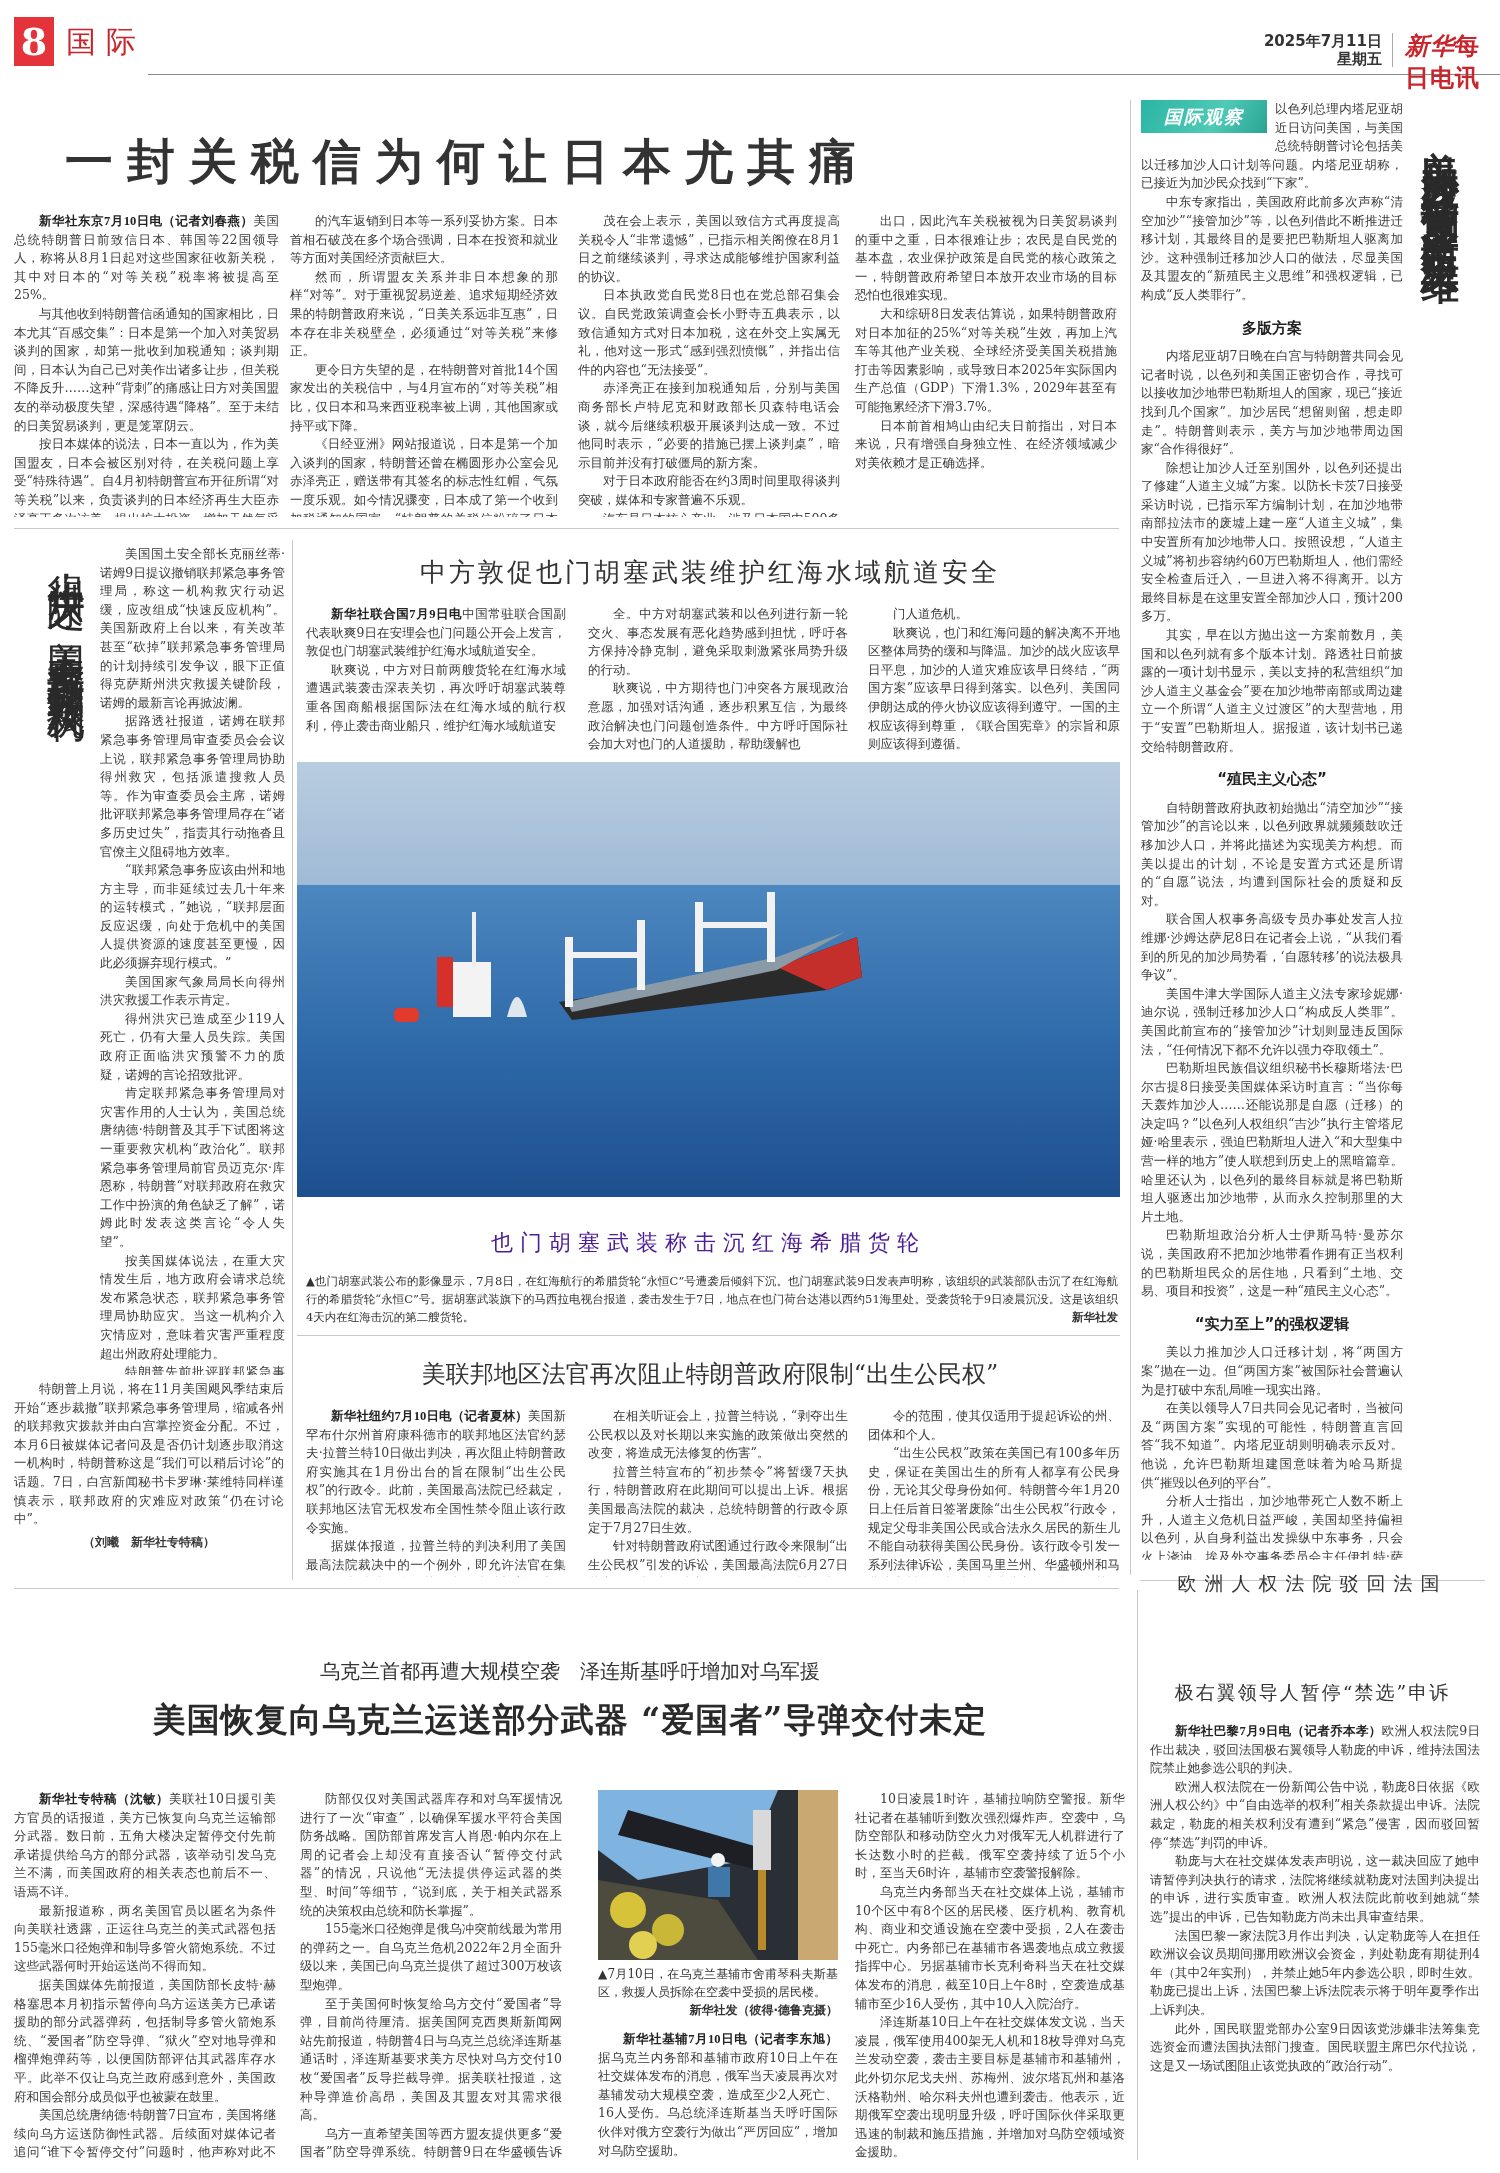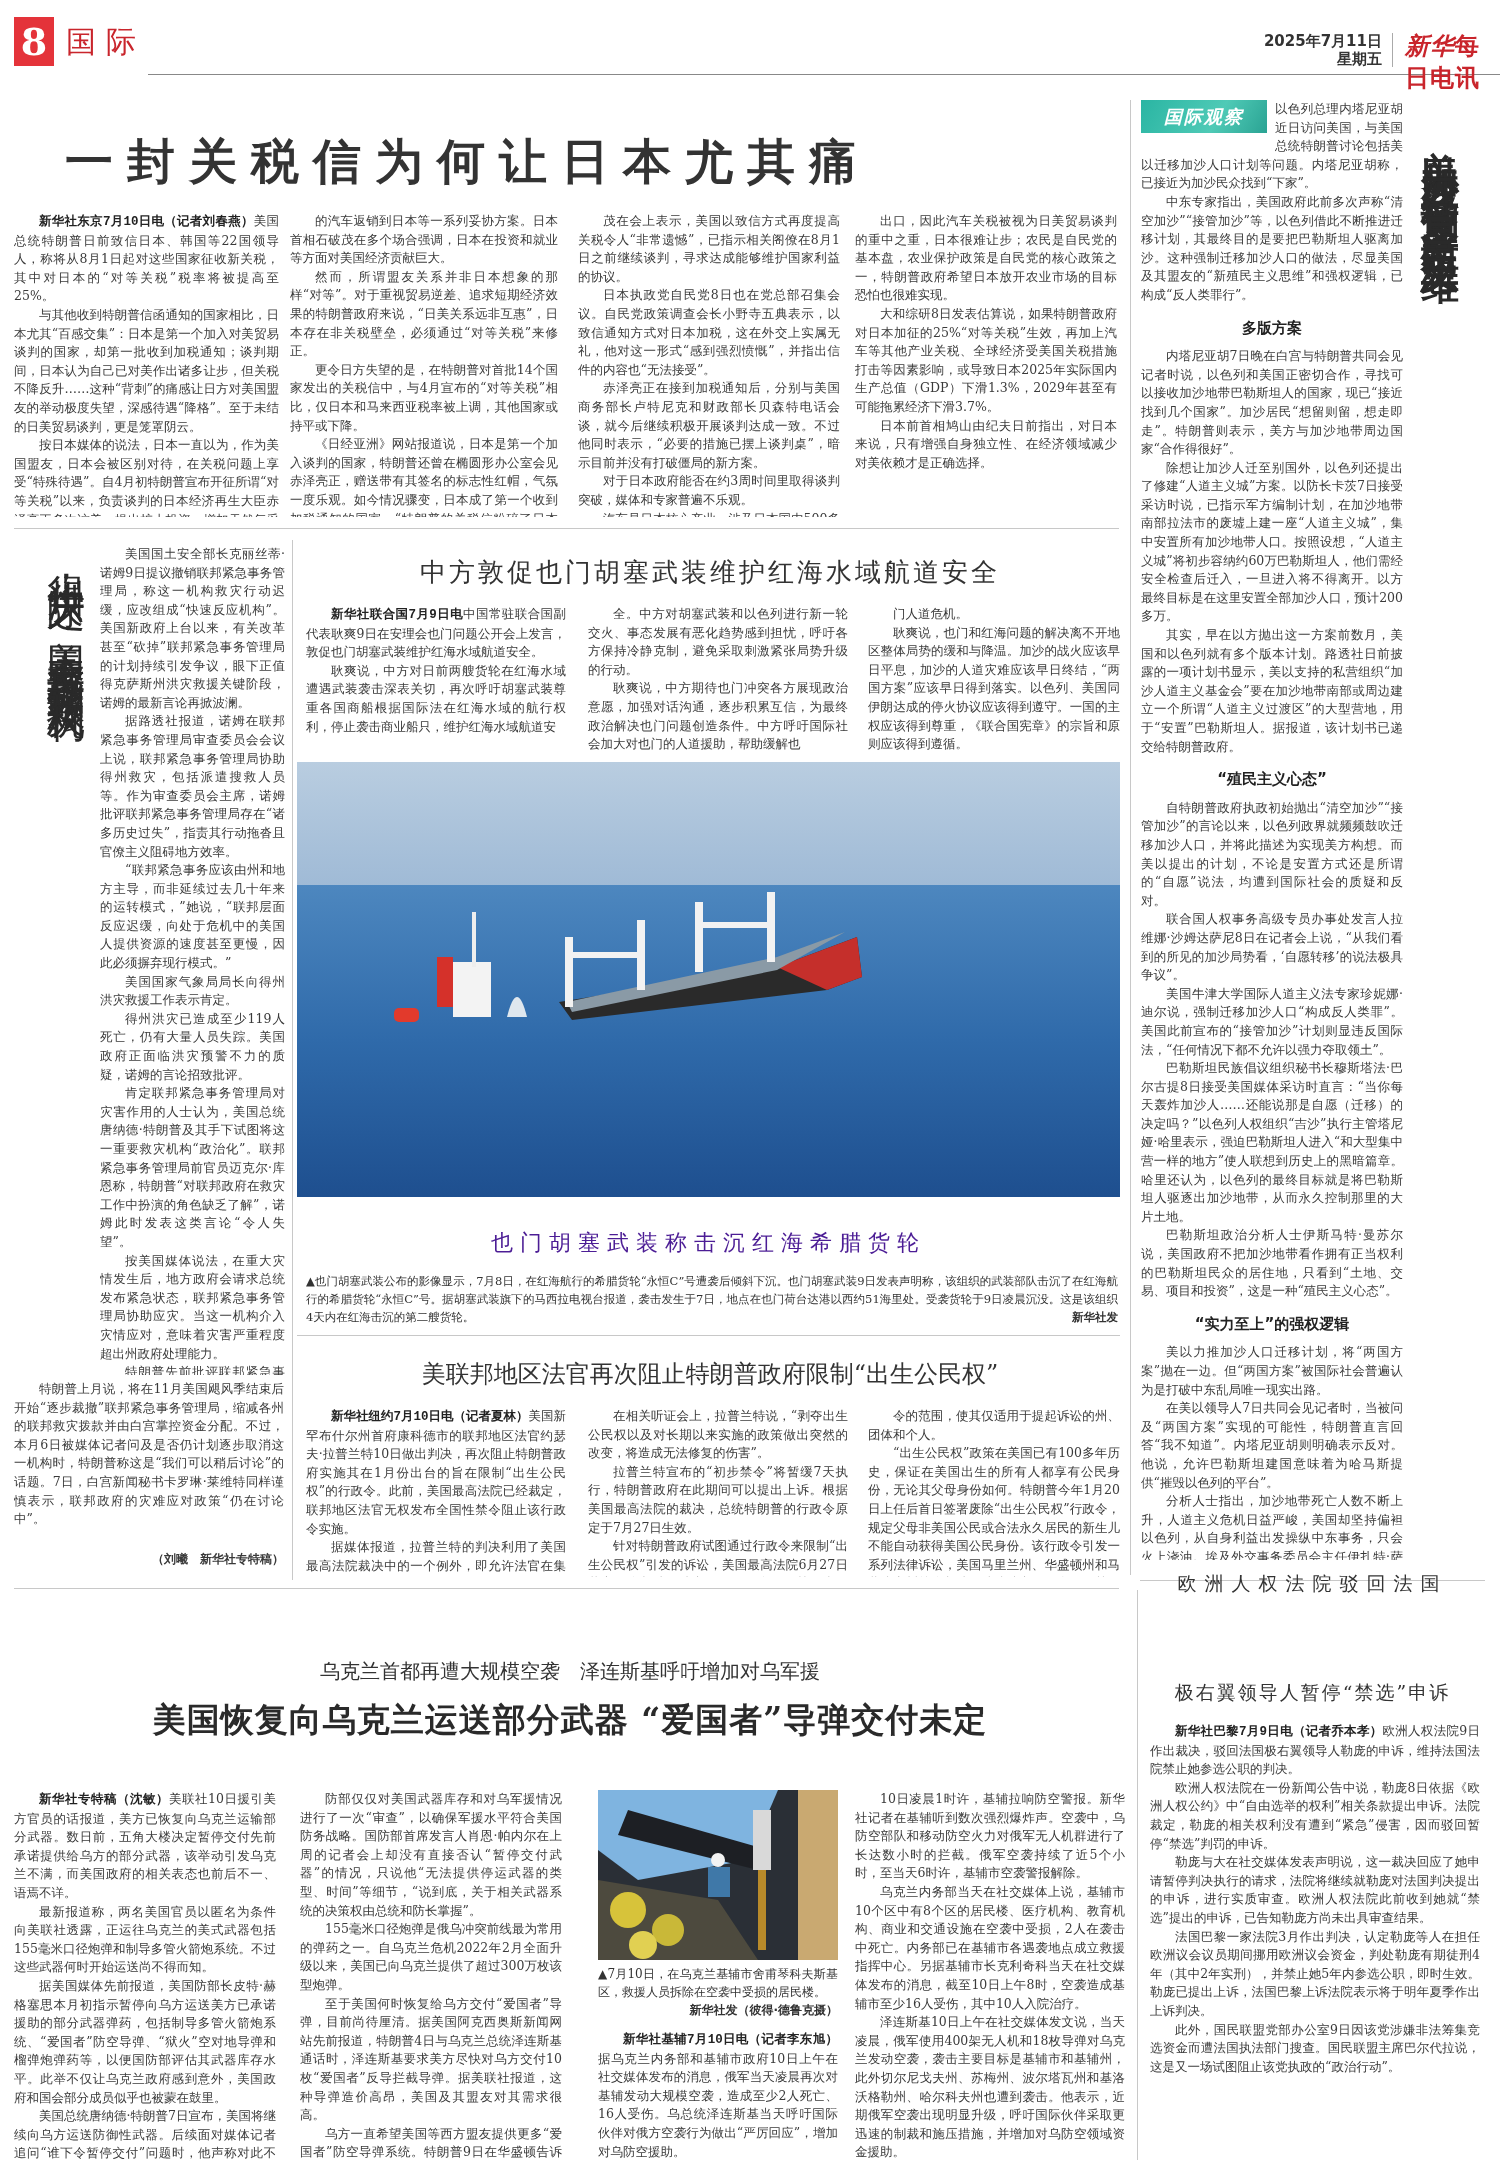--- a/index.html
+++ b/index.html
@@ -1,21 +1,21 @@
 <!DOCTYPE html>
 <html><head>
 <meta charset="utf-8">
 <style>
 *{box-sizing:border-box;margin:0;padding:0}
 html,body{width:1500px;height:2173px;background:#fff;overflow:hidden}
 body{font-family:"DejaVu Serif","Liberation Serif",serif;color:#333;position:relative}
 .abs{position:absolute}
 .txt{font-size:12.5px;line-height:18.6px;color:#3a3a3a;text-align:justify;overflow:hidden}
 .txt p{text-indent:2em}
-.txt .lead{font-family:Liberation Mono, monospace;font-weight:bold;color:#222}
+.txt .lead{font-family:Liberation Serif, serif;font-weight:bold;color:#222}
 .col{position:absolute;overflow:hidden}
 .sans{font-family:"DejaVu Sans","Liberation Sans",sans-serif}
 .subhead{font-family:"DejaVu Sans","Liberation Sans",sans-serif;font-weight:bold;font-size:15px;text-align:center;color:#222;margin:14px 0 10px;text-indent:0!important}
 .vline{position:absolute;width:1px;background:#c8c8c8}
 .hline{position:absolute;height:1px;background:#c8c8c8}
 
 #page-num{left:14px;top:17px;width:40px;height:49px;background:#e4333a;color:#fff;font-size:38px;font-weight:bold;text-align:center;line-height:49px;font-family:"DejaVu Serif",serif}
 #section{left:66px;top:22px;font-size:30px;color:#c9252c;letter-spacing:10px;font-family:"DejaVu Serif",serif}
 #hdr-rule{left:148px;top:74px;width:1365px;height:1px;background:#888}
 #date{left:1160px;top:32px;font-size:15px;color:#333;text-align:right;width:222px;font-weight:bold}
@@ -73,21 +73,21 @@
     <p>据路透社报道，诺姆在联邦紧急事务管理局审查委员会会议上说，联邦紧急事务管理局协助得州救灾，包括派遣搜救人员等。作为审查委员会主席，诺姆批评联邦紧急事务管理局存在“诸多历史过失”，指责其行动拖沓且官僚主义阻碍地方效率。</p>
     <p>“联邦紧急事务应该由州和地方主导，而非延续过去几十年来的运转模式，”她说，“联邦层面反应迟缓，向处于危机中的美国人提供资源的速度甚至更慢，因此必须摒弃现行模式。”</p>
     <p>美国国家气象局局长向得州洪灾救援工作表示肯定。</p>
     <p>得州洪灾已造成至少119人死亡，仍有大量人员失踪。美国政府正面临洪灾预警不力的质疑，诺姆的言论招致批评。</p>
     <p>肯定联邦紧急事务管理局对灾害作用的人士认为，美国总统唐纳德·特朗普及其手下试图将这一重要救灾机构“政治化”。联邦紧急事务管理局前官员迈克尔·库恩称，特朗普“对联邦政府在救灾工作中扮演的角色缺乏了解”，诺姆此时发表这类言论“令人失望”。</p>
     <p>按美国媒体说法，在重大灾情发生后，地方政府会请求总统发布紧急状态，联邦紧急事务管理局协助应灾。当这一机构介入灾情应对，意味着灾害严重程度超出州政府处理能力。</p>
     <p>特朗普先前批评联邦紧急事务管理局应灾不力、官僚主义，要求全面整顿，称不排除“砍掉”这一机构。他今年1月上任后设立了联邦紧急事务管理局审查委员会，以拿出整改方案。诺姆5月说，特朗普希望各州能在自然灾害应急处置方面发挥主要作用，联邦政府以提供资金方式作为补充。要实现这一想法，联邦紧急事务管理局需“改名”。</p>
   </div>
 <div class="col txt" style="left:14px;top:1380px;width:270px;height:200px">
   <p>特朗普上月说，将在11月美国飓风季结束后开始“逐步裁撤”联邦紧急事务管理局，缩减各州的联邦救灾拨款并由白宫掌控资金分配。不过，本月6日被媒体记者问及是否仍计划逐步取消这一机构时，特朗普称这是“我们可以稍后讨论”的话题。7日，白宫新闻秘书卡罗琳·莱维特同样谨慎表示，联邦政府的灾难应对政策“仍在讨论中”。</p>
-  <div style="text-align:right;font-family:Liberation Mono, monospace;font-weight:bold;font-size:12px;margin-top:22px">（刘曦　新华社专特稿）</div>
+  <div style="text-align:center;font-family:Liberation Serif, serif;font-weight:bold;font-size:12px;margin-top:4px">（刘曦　新华社专特稿）</div>
 </div>
 <div class="vline" style="left:292px;top:540px;height:1040px"></div>
 
 <div class="abs" style="left:300px;top:555px;width:820px;text-align:center;font-size:26px;color:#333;letter-spacing:3px;white-space:nowrap">中方敦促也门胡塞武装维护红海水域航道安全</div>
 <div class="col txt" style="left:306px;top:605px;width:260px;height:150px">
     <p><span class="lead">新华社联合国7月9日电</span>中国常驻联合国副代表耿爽9日在安理会也门问题公开会上发言，敦促也门胡塞武装维护红海水域航道安全。</p>
     <p>耿爽说，中方对日前两艘货轮在红海水域遭遇武装袭击深表关切，再次呼吁胡塞武装尊重各国商船根据国际法在红海水域的航行权利，停止袭击商业船只，维护红海水域航道安</p>
   </div>
 <div class="col txt" style="left:588px;top:605px;width:260px;height:150px">
     <p>全。中方对胡塞武装和以色列进行新一轮交火、事态发展有恶化趋势感到担忧，呼吁各方保持冷静克制，避免采取刺激紧张局势升级的行动。</p>

